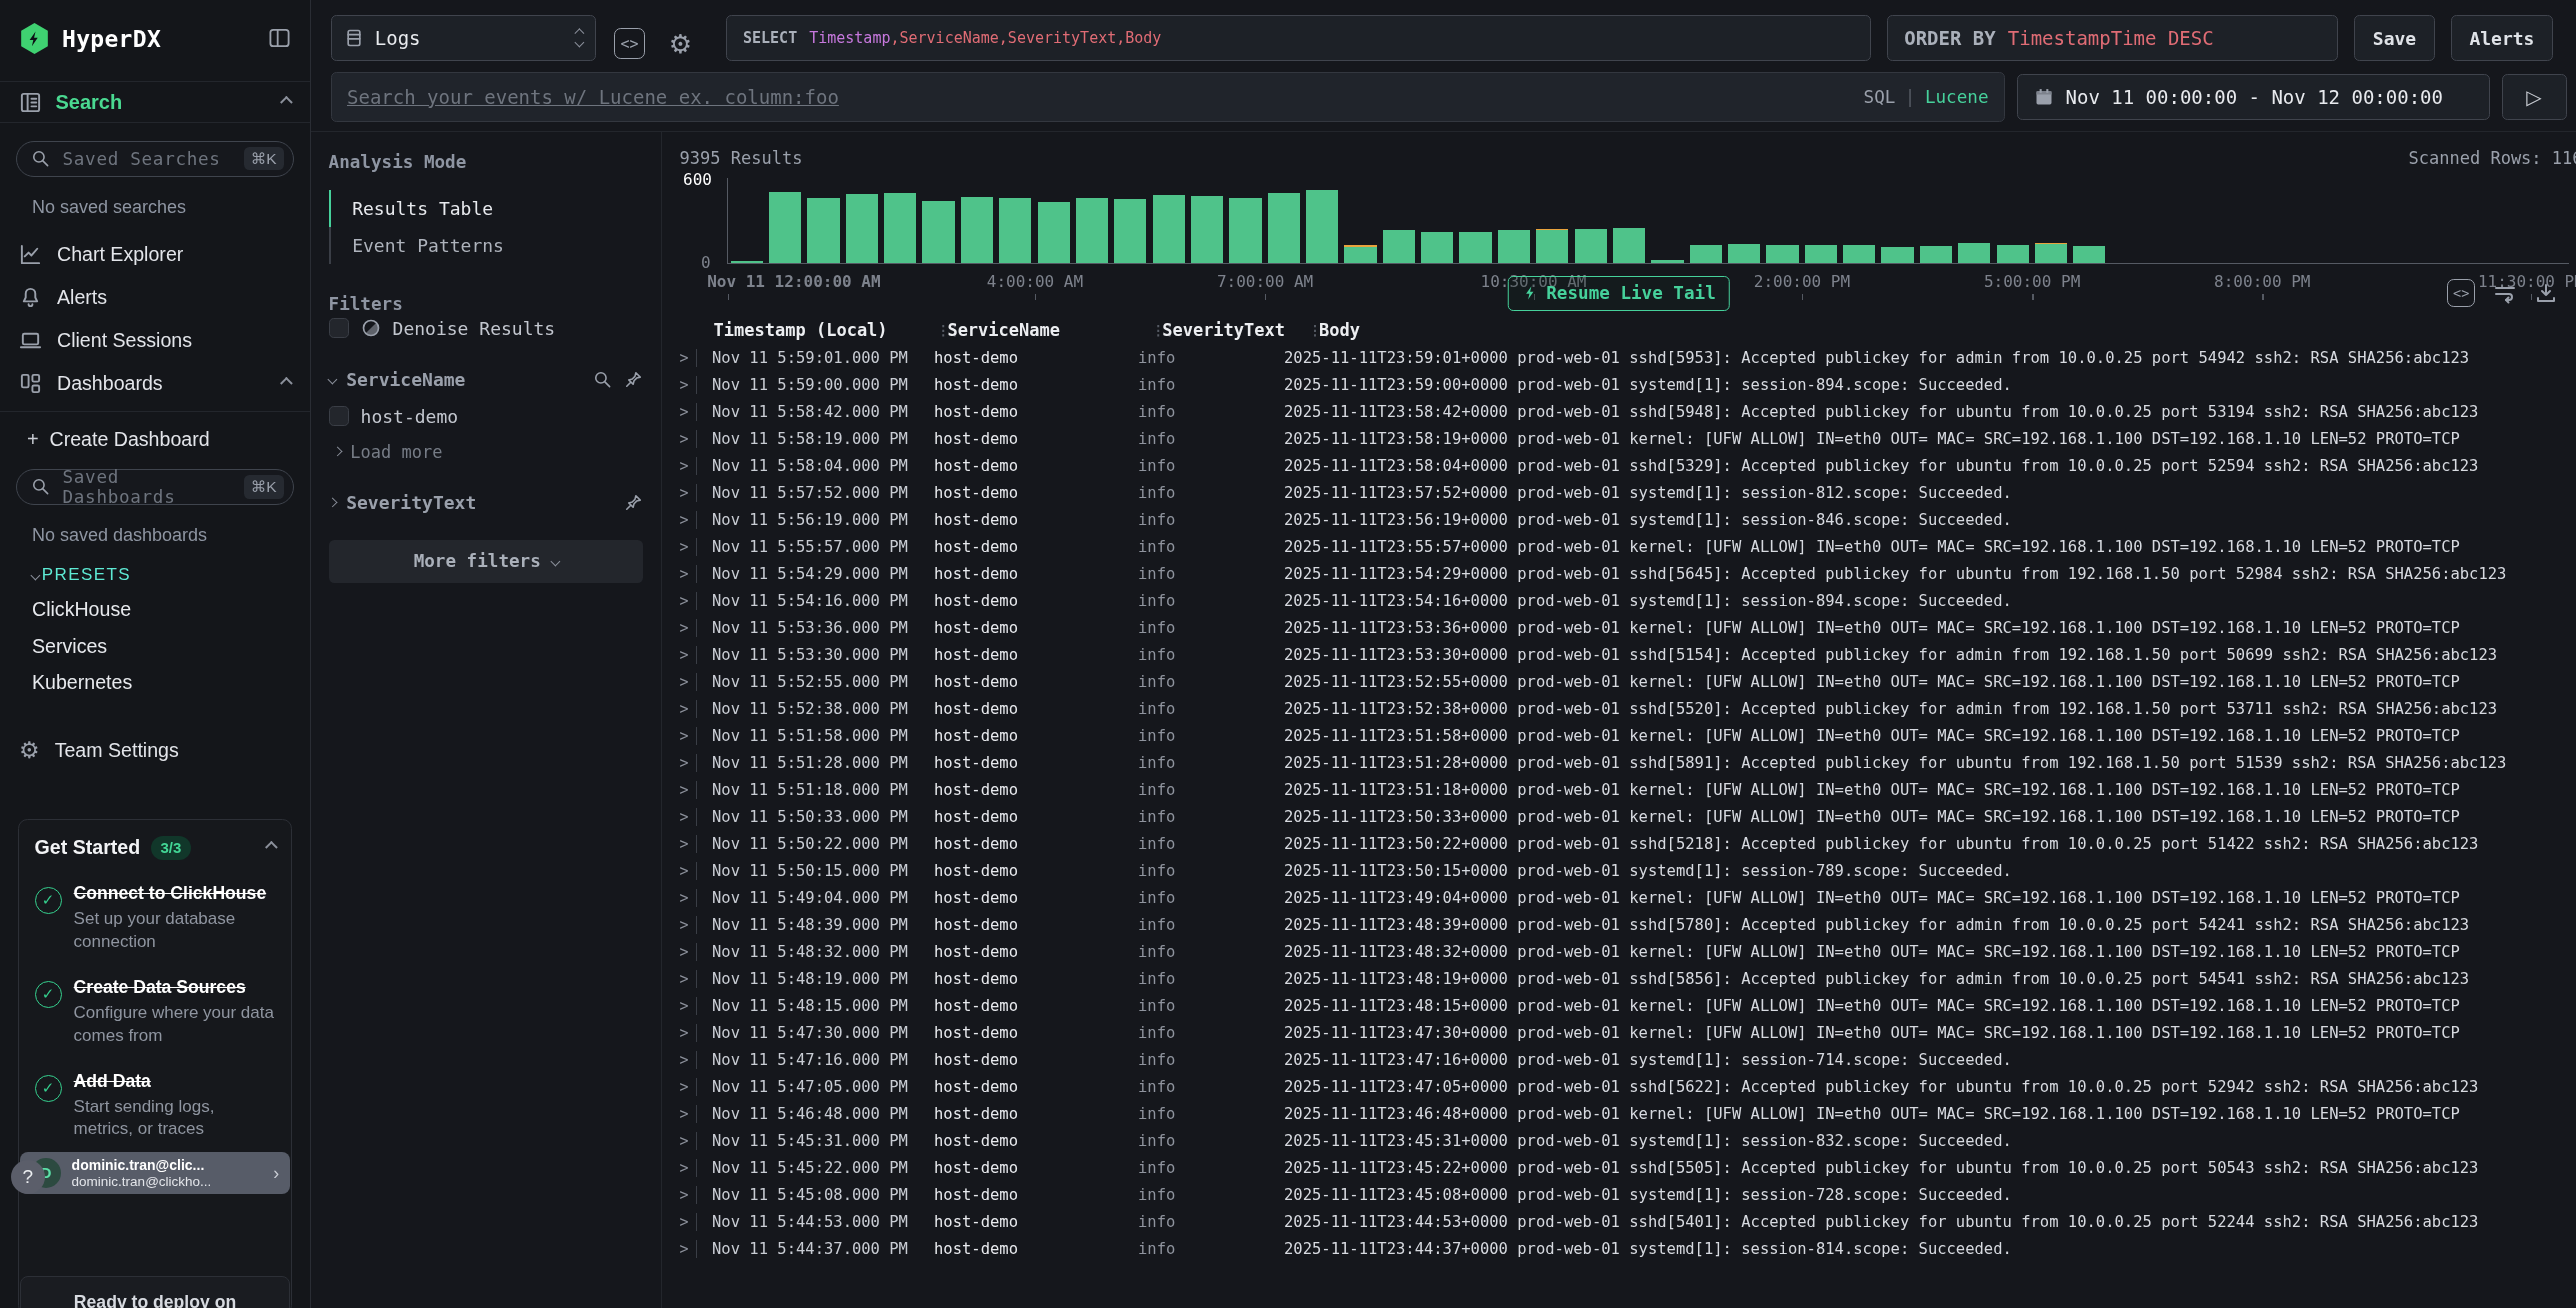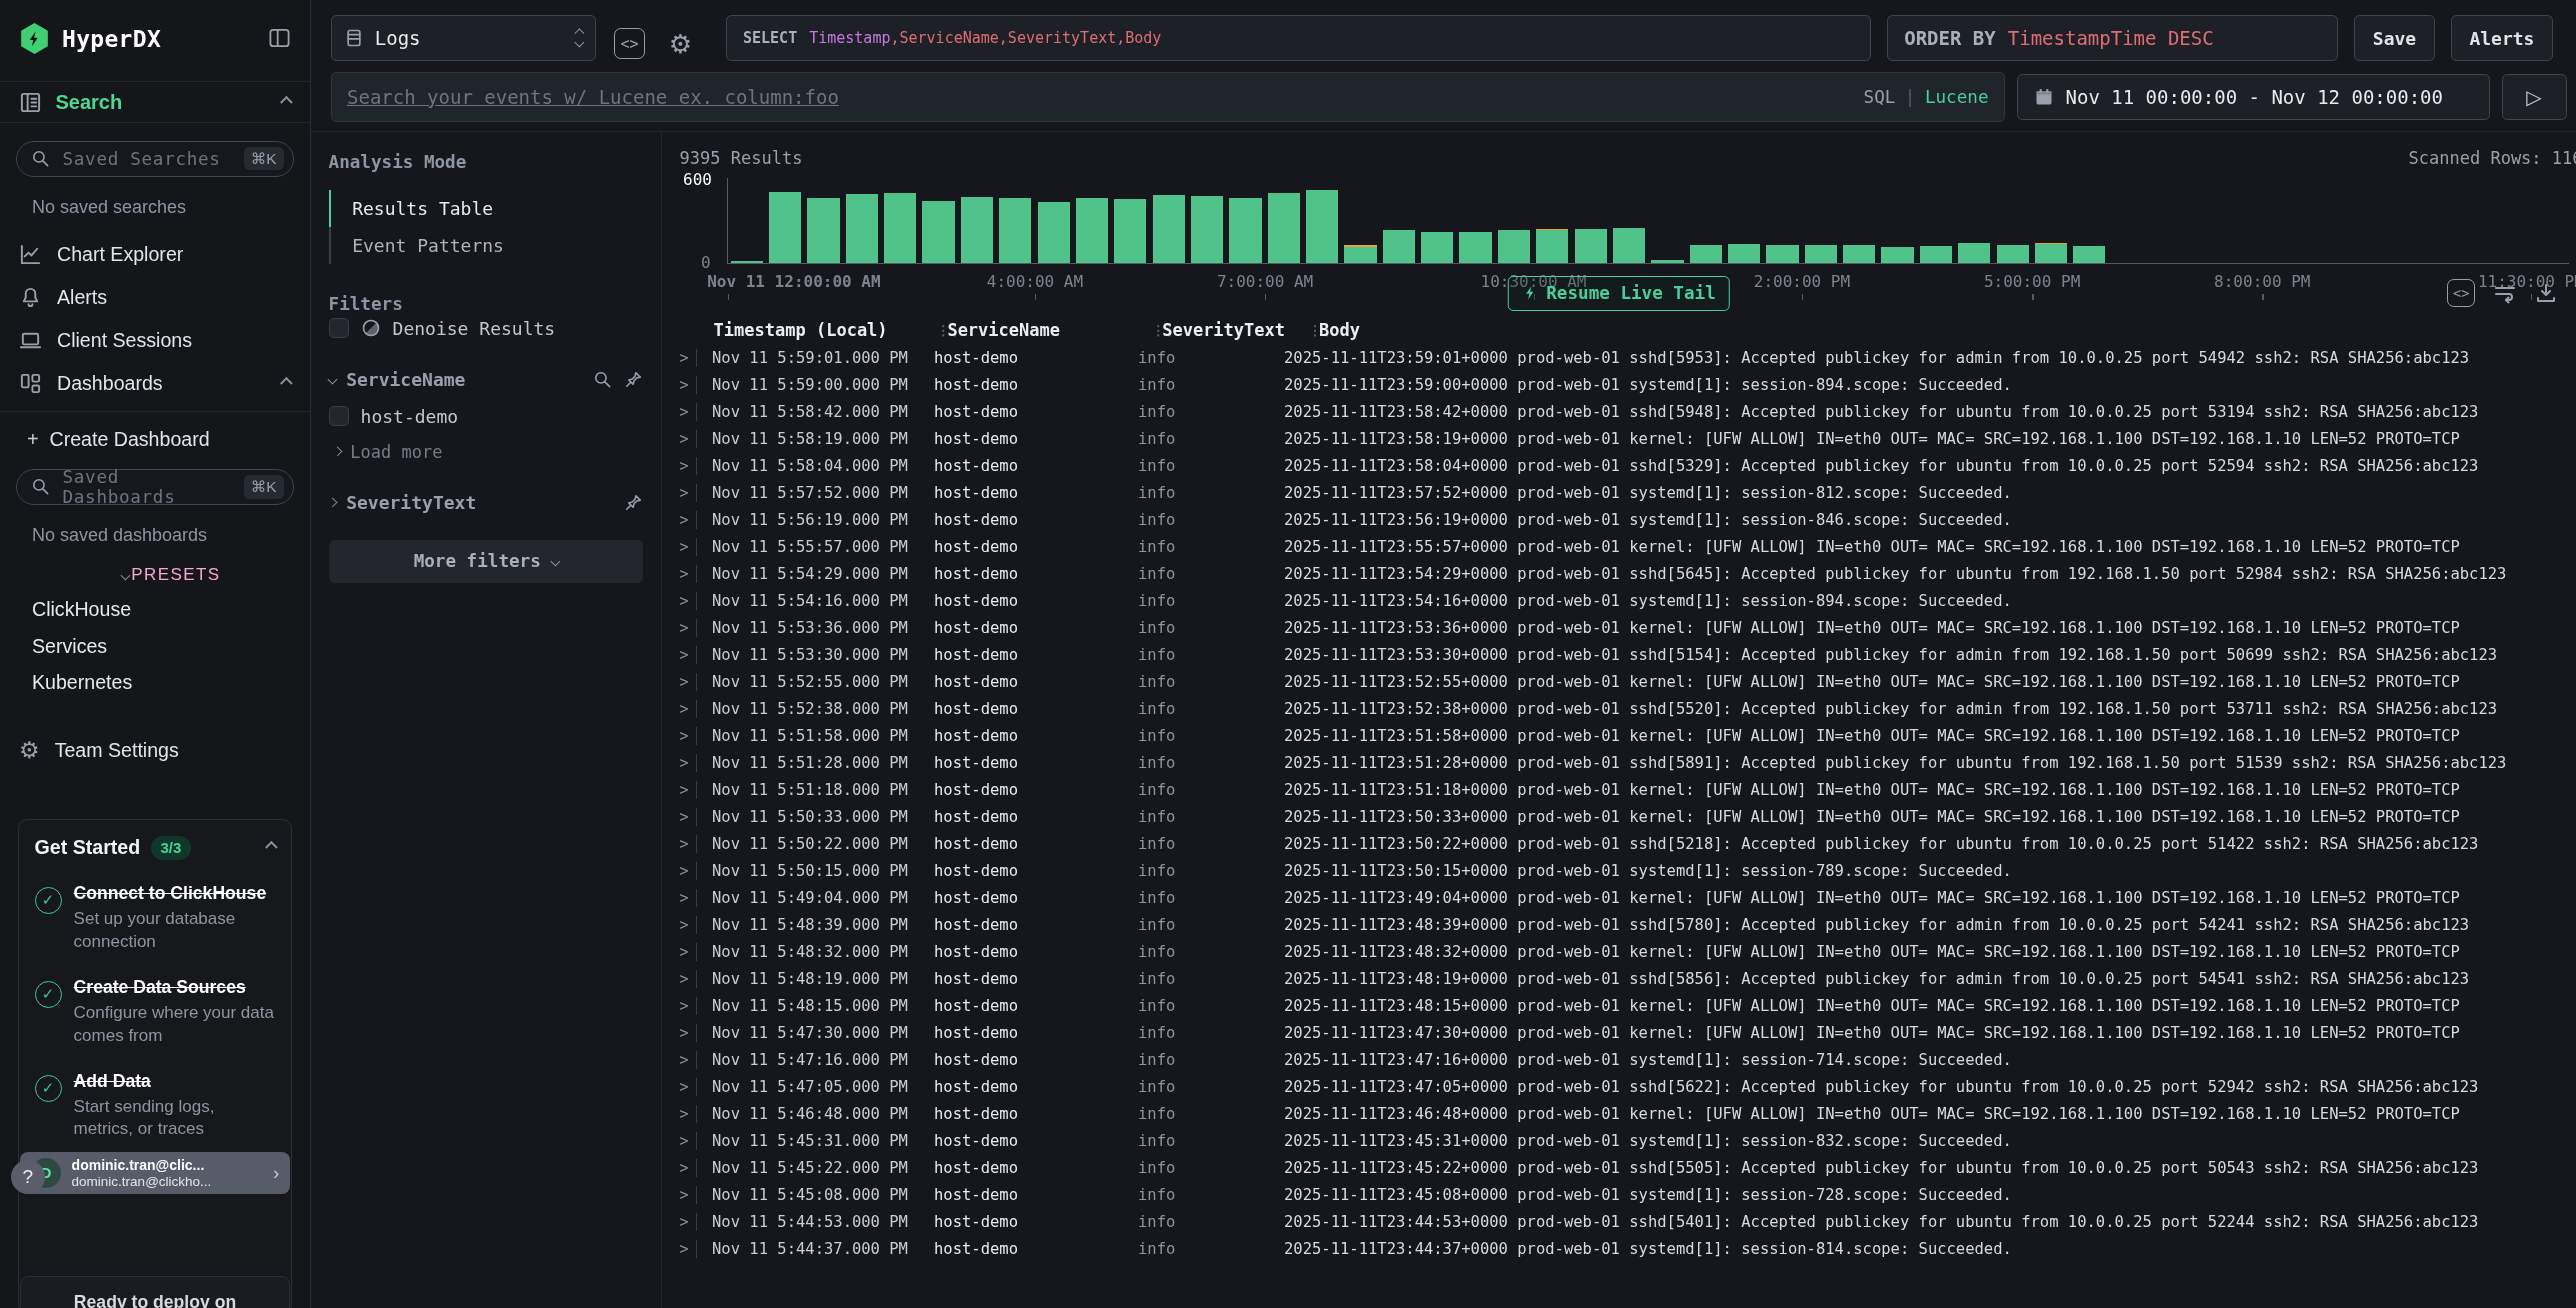--- a/index.html
+++ b/index.html
@@ -26,21 +26,21 @@
   .pill-input { display:flex; align-items:center; gap:13px; margin:17.6px 16px 0 16px; height:36px;
     border:1px solid #3f444d; border-radius:675px; padding:0 9.5px 0 13.5px; background:#16181d; cursor:text; }
   .pill-input .ph { color:#6e747e; font-size:17.6px; font-family:"DejaVu Sans Mono",monospace; letter-spacing:0.7px; flex:1; }
   .kbd { background:#262a31; color:#9aa0ab; border-radius:5.4px; font-size:15.5px; padding:2.7px 6.8px; }
   .empty-note { color:#8e95a2; font-size:18px; padding:20px 0 0 32px; }
   .nav-item { display:flex; align-items:center; gap:15px; padding:0 19px; height:43px; font-size:19.6px; color:#e3e5ea; cursor:pointer; }
   .nav-item svg { width:23px; height:23px; }
   .hairline { border-top:0.7px solid #23262c; margin-top:6.8px; }
   .create-dash { display:flex; align-items:center; gap:10.8px; padding:16px 0 0 27px; font-size:19.6px; color:#e3e5ea; cursor:pointer; }
   .plus { font-size:20px; color:#c9cdd4; }
-  .presets-head { display:flex; align-items:center; gap:3px; padding:19px 0 0 32px; color:#f9a8d4; font-size:17px; letter-spacing:1.4px; cursor:pointer;justify-content:center; }
+  .presets-head { display:flex; align-items:center; gap:3px; padding:19px 0 0 32px; color:#5eead4; font-size:17px; letter-spacing:1.4px; cursor:pointer; }
   .preset-item { font-size:19.6px; color:#e8eaee; padding:13.5px 0 0 32px; cursor:pointer; }
   .team-row { display:flex; align-items:center; gap:15px; padding:0 19px; height:43px; font-size:19.6px; color:#e3e5ea; margin-top:35px; cursor:pointer; }
   .gear-glyph { font-size:23px; color:#9aa0ab; line-height:1; }
   .gs-card { position:absolute; left:17.6px; right:17.6px; top:819px; bottom:-6.8px; border:0.7px solid #2c2f36;
     border-radius:9.5px; background:#16181c; padding:16px 16px 0 16px; overflow:hidden; }
   .gs-title-row { display:flex; align-items:center; gap:10.8px; }
   .gs-title { font-size:19.6px; font-weight:bold; color:#f2f3f5; }
   .badge { background:#11372a; color:#42d695; font-size:15px; font-weight:bold; border-radius:675px; padding:3.4px 9.5px; }
   .task { display:flex; gap:12px; margin-top:23px; }
   .task .ck { width:27px; height:27px; min-width:27px; border:1.4px solid #35d08e; border-radius:50%;

